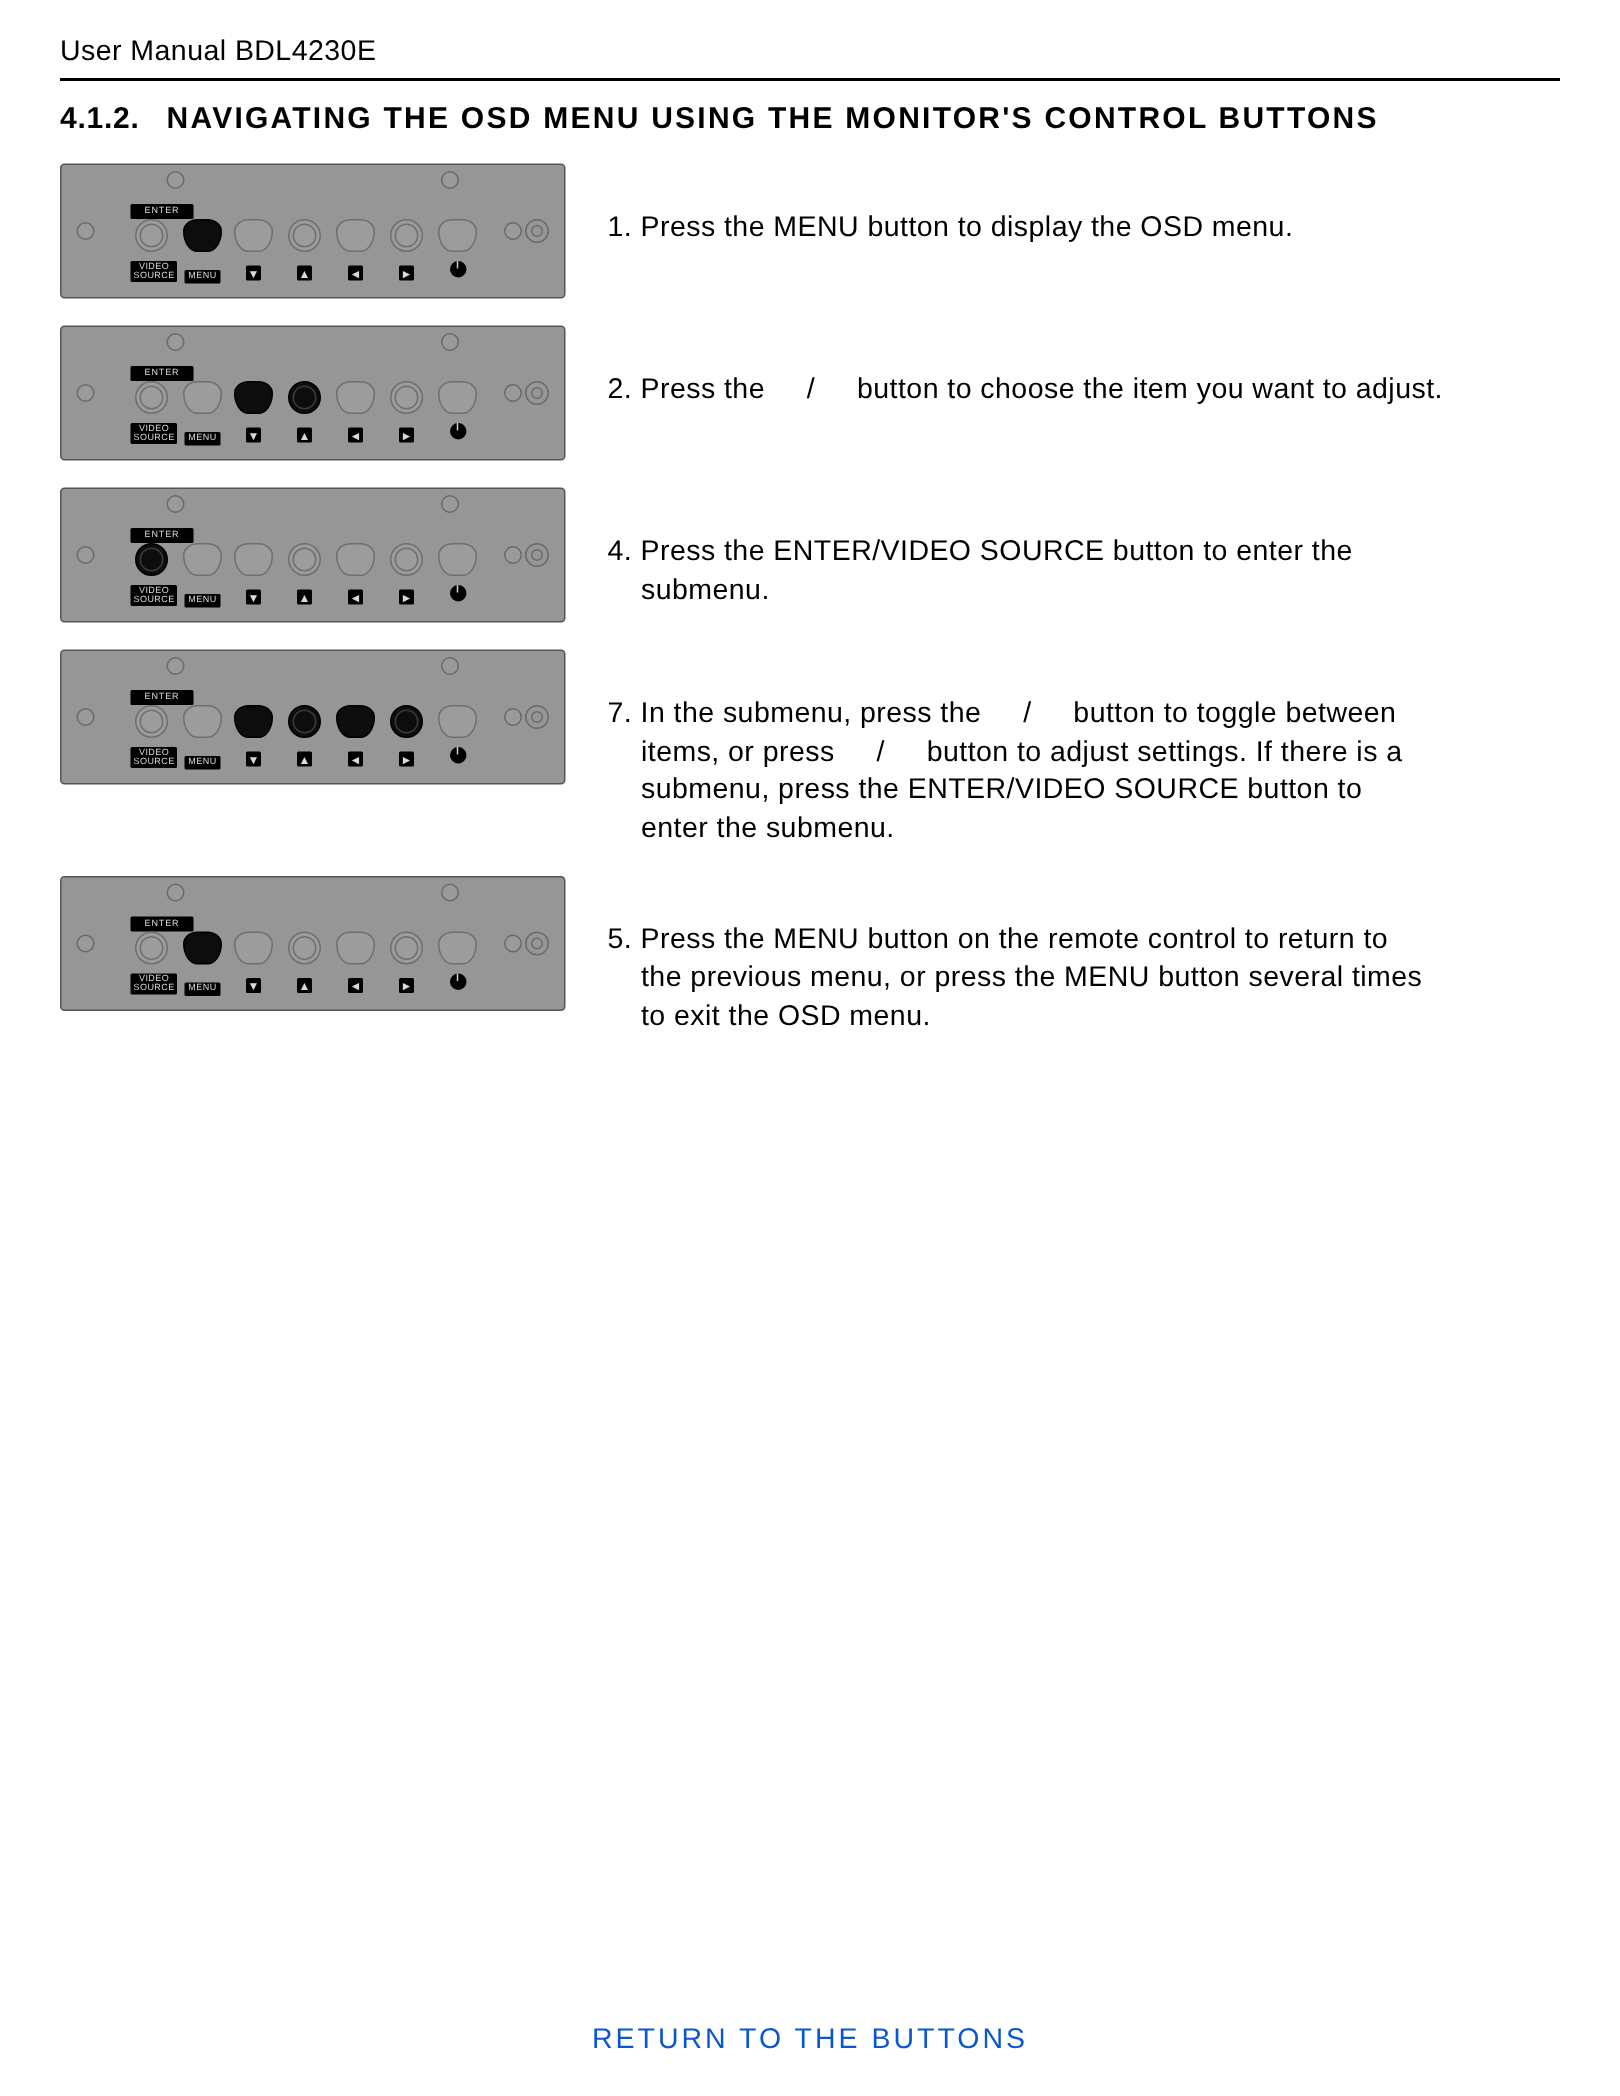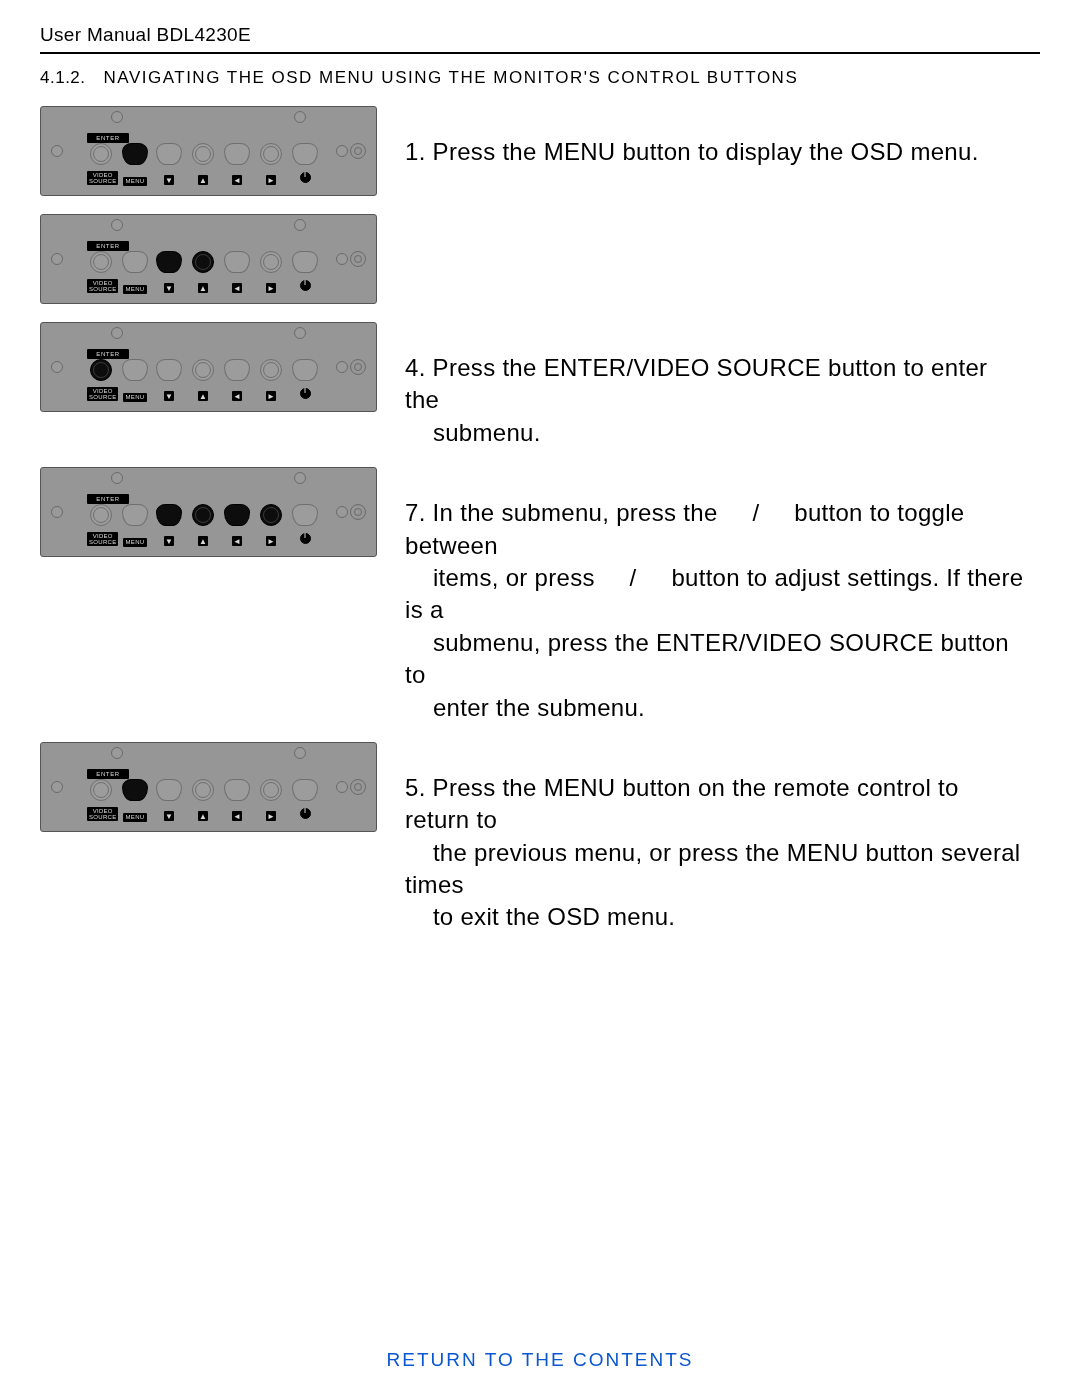--- a/index.html
+++ b/index.html
@@ -21,43 +21,43 @@
     font-size: 19px;
     letter-spacing: 0.3px;
     margin-bottom: 6px;
   }
   .hr {
     border: none;
     border-top: 2px solid #000;
     margin: 0 0 14px 0;
   }
   .section-heading {
-    font-size: 17px;
-    font-weight: normal;
+    font-size: 20px;
+    font-weight: bold;
     letter-spacing: 1.5px;
     margin-bottom: 18px;
   }
   .section-heading .num {
     margin-right: 18px;
     letter-spacing: 0.5px;
   }
 
   .rows {
     display: flex;
     flex-direction: column;
     gap: 18px;
   }
   .row {
     display: flex;
     flex-direction: row;
     align-items: flex-start;
     gap: 28px;
   }
   .step-text {
-    font-size: 24px;
+    font-size: 19px;
     line-height: 1.35;
     letter-spacing: 0.3px;
     padding-top: 30px;
     max-width: 620px;
   }
   .step-text .pre {
     white-space: pre-wrap;
   }
 
   
@@ -315,20 +315,21 @@
             <div class="lbl"><span class="tag two">VIDEO
 SOURCE</span></div>
             <div class="lbl"><span class="tag">MENU</span></div>
             <div class="lbl"><span class="glyph">▼</span></div>
             <div class="lbl"><span class="glyph">▲</span></div>
             <div class="lbl"><span class="glyph">◄</span></div>
             <div class="lbl"><span class="glyph">►</span></div>
             <div class="lbl"><span class="pwr"></span></div>
           </div>
         </div>
+        <div class="step-text"><span class="pre">2. Press the     /     button to choose the item you want to adjust.</span></div>
       </div>
       <div class="row">
         <div class="panel">
           <div class="screw tl"></div>
           <div class="screw tr"></div>
           <div class="screw lm"></div>
           <div class="screw rm"></div>
           <div class="enter-label">ENTER</div>
           <div class="sigma"></div>
           <div class="buttons">
@@ -457,15 +458,15 @@
             <div class="lbl"><span class="pwr"></span></div>
           </div>
         </div>
         <div class="step-text"><span class="pre">5. Press the MENU button on the remote control to return to 
     the previous menu, or press the MENU button several times 
     to exit the OSD menu.</span></div>
       </div>
     </div>
 
   <div class="footer-link">
-    <a href="#">RETURN TO THE CONTENTS</a>
+    <a href="#">RETURN TO THE BUTTONS</a>
   </div>
 </div>
 
 </body></html>

